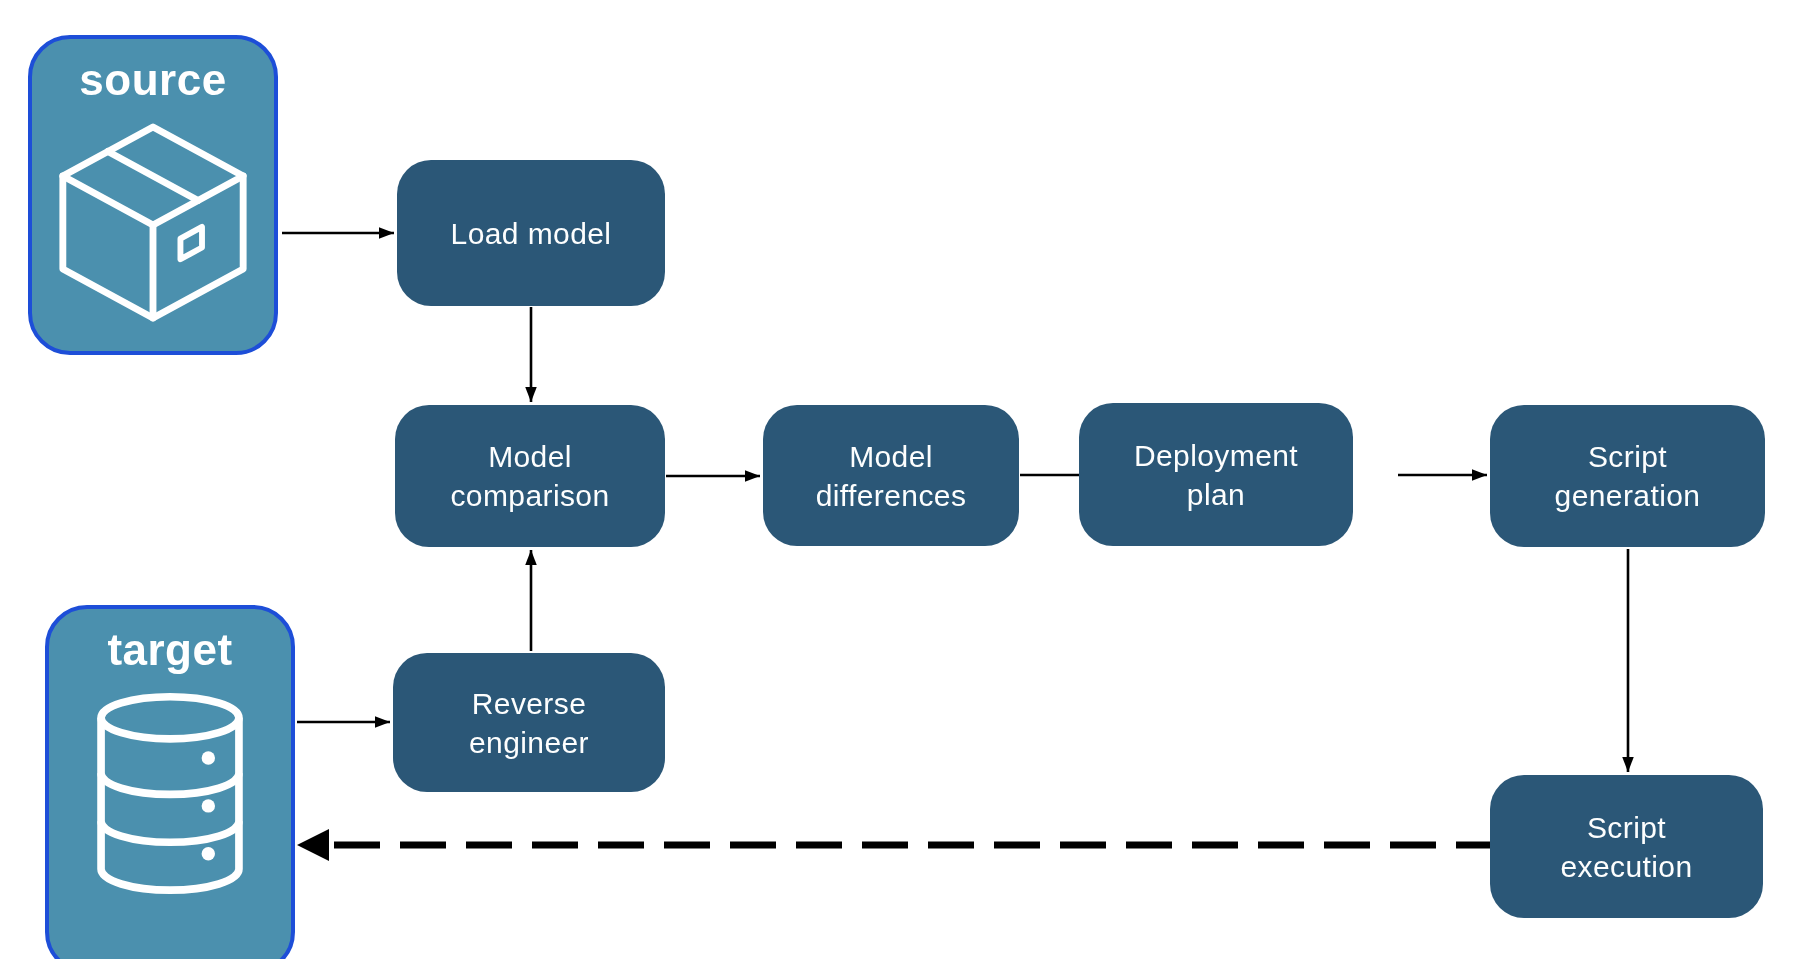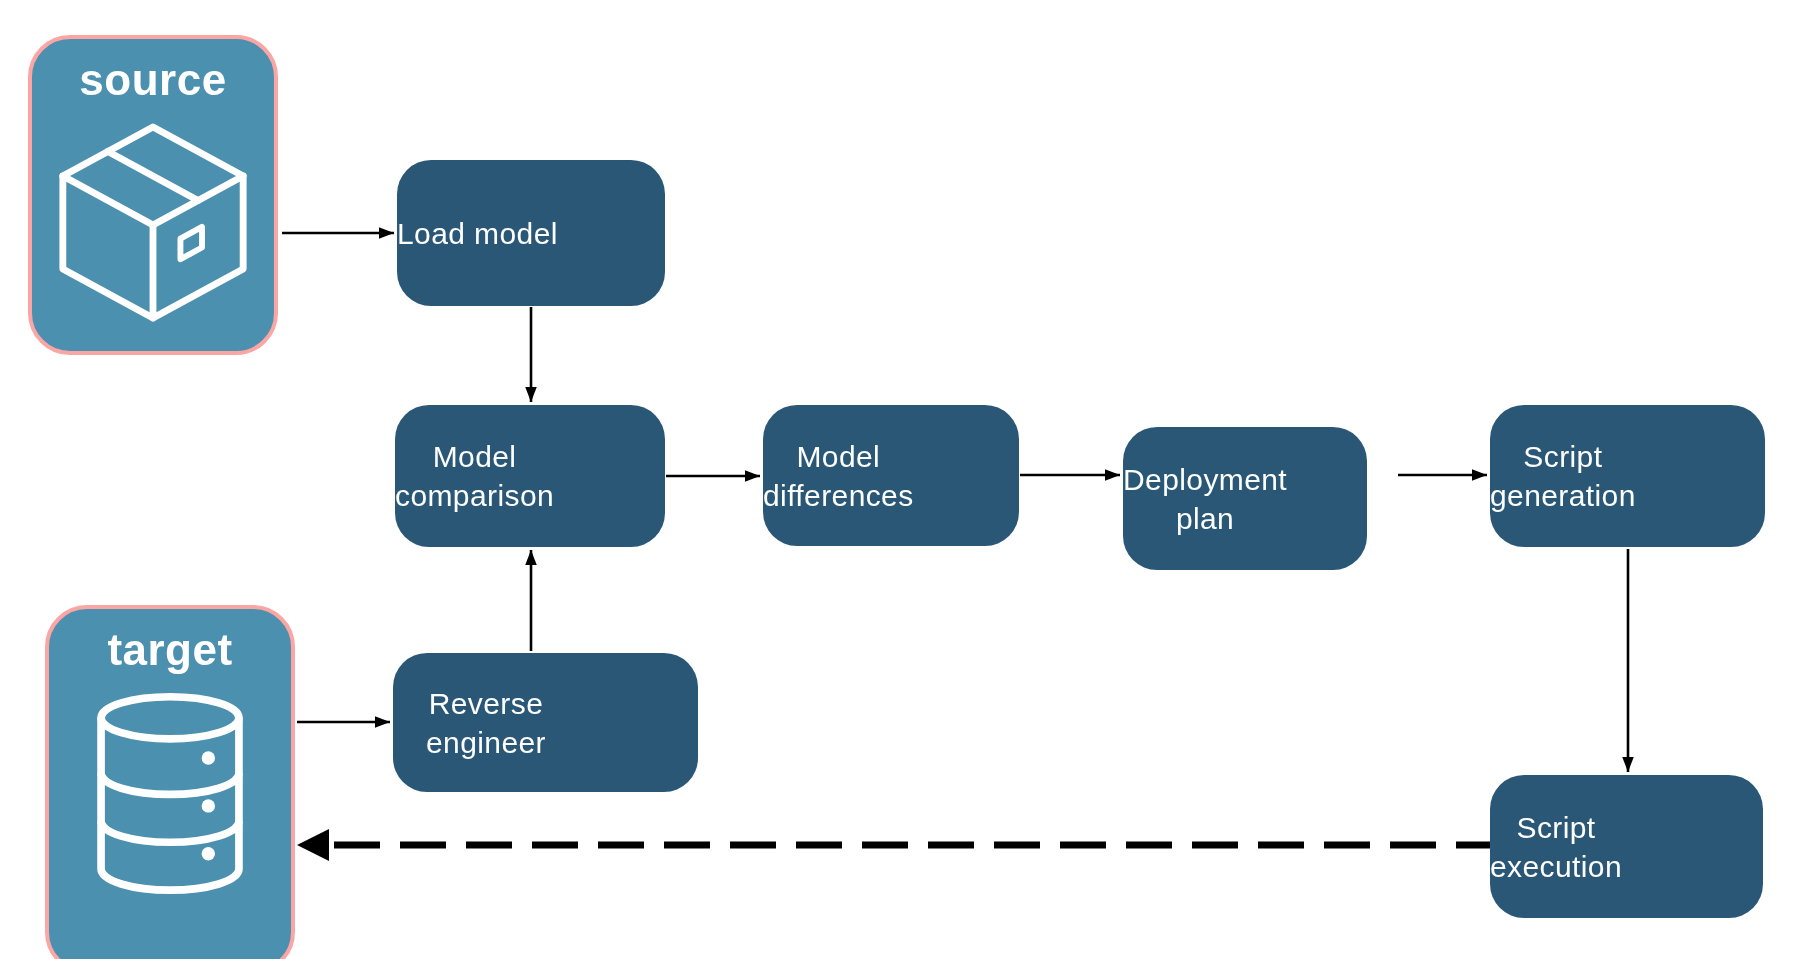--- a/index.html
+++ b/index.html
@@ -21,55 +21,55 @@
     top: 0;
     width: 1800px;
     height: 959px;
   }
   .node {
     position: absolute;
     background: #2b5777;
     border-radius: 34px;
     display: flex;
     align-items: center;
-    justify-content: flex-start;
+    justify-content: center;
     color: #fdfefe;
     font-size: 30px;
     letter-spacing: 0.4px;
     text-align: center;
     line-height: 39px;
     white-space: pre-line;
   }
   .endpoint {
     position: absolute;
     background: #4b90ae;
-    border: 4px solid #fca5a5;
+    border: 4px solid #1d4ed8;
     border-radius: 42px;
     box-sizing: border-box;
     display: flex;
     flex-direction: column;
     align-items: center;
     padding-top: 16px;
   }
   .ep-label {
     color: #ffffff;
     font-weight: bold;
     font-size: 44px;
     letter-spacing: 0.5px;
   }
   .ep-icon {
     display: block;
   }
   
   #n-load       { left: 397px; top: 160px; width: 268px; height: 146px; }
   #n-comparison { left: 395px; top: 405px; width: 270px; height: 142px; }
   #n-differences{ left: 763px; top: 405px; width: 256px; height: 141px; }
-  #n-deployment { left: 1123px; top: 403px; width: 244px; height: 143px; margin-top: 24px; }
+  #n-deployment { left: 1079px; top: 403px; width: 274px; height: 143px; }
   #n-scriptgen  { left: 1490px; top: 405px; width: 275px; height: 142px; }
-  #n-reverse    { left: 393px; top: 653px; width: 272px; height: 139px; padding-left: 33px; }
+  #n-reverse    { left: 393px; top: 653px; width: 272px; height: 139px; }
   #n-scriptexec { left: 1490px; top: 775px; width: 273px; height: 143px; }
   
   #ep-source { left: 28px; top: 35px; width: 250px; height: 320px; }
   #ep-target { left: 45px; top: 605px; width: 250px; height: 369px; }
   #ep-source .ep-icon { margin-top: 14px; }
   #ep-target .ep-icon { margin-top: 16px; }
 </style>
 </head>
 <body>
 

